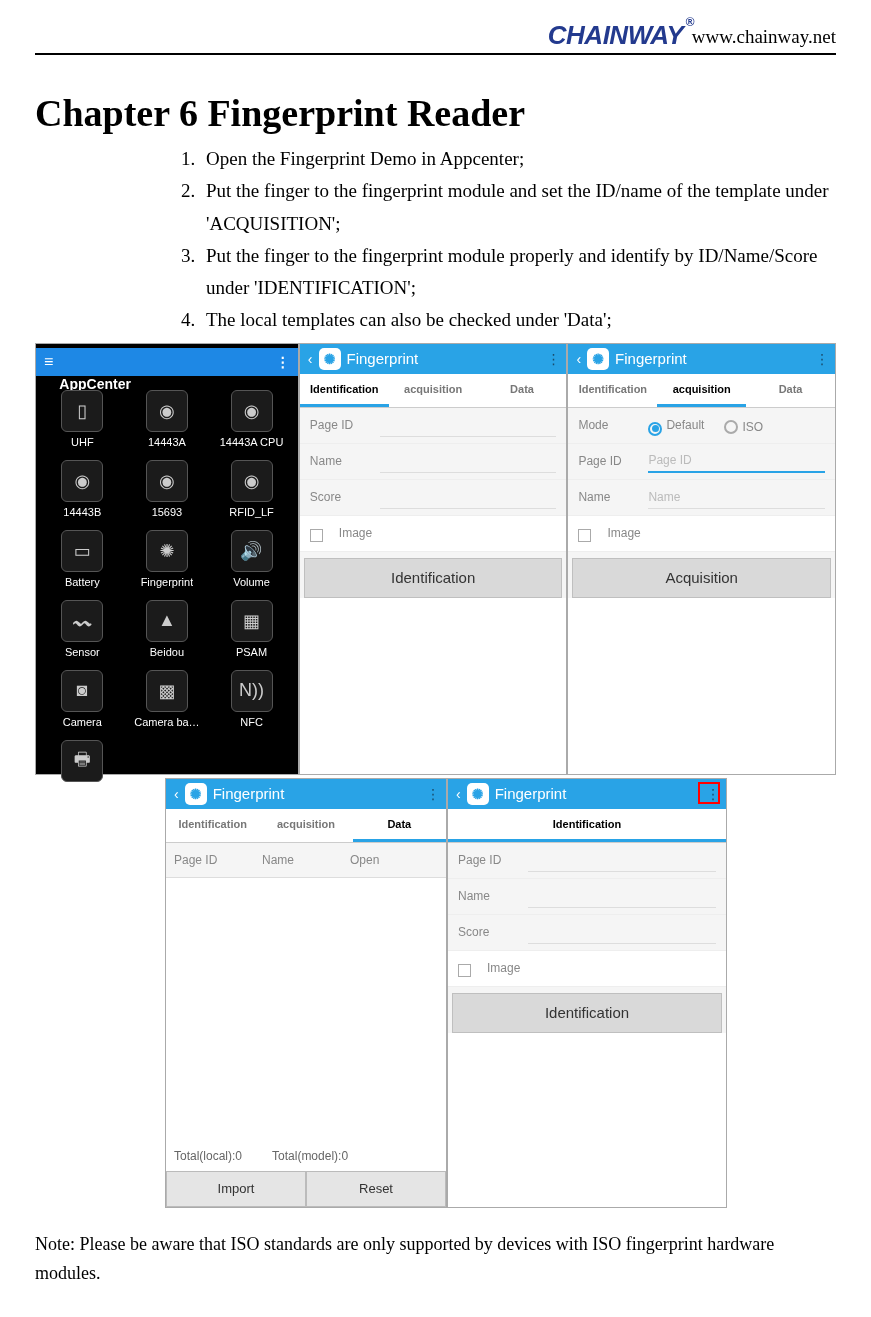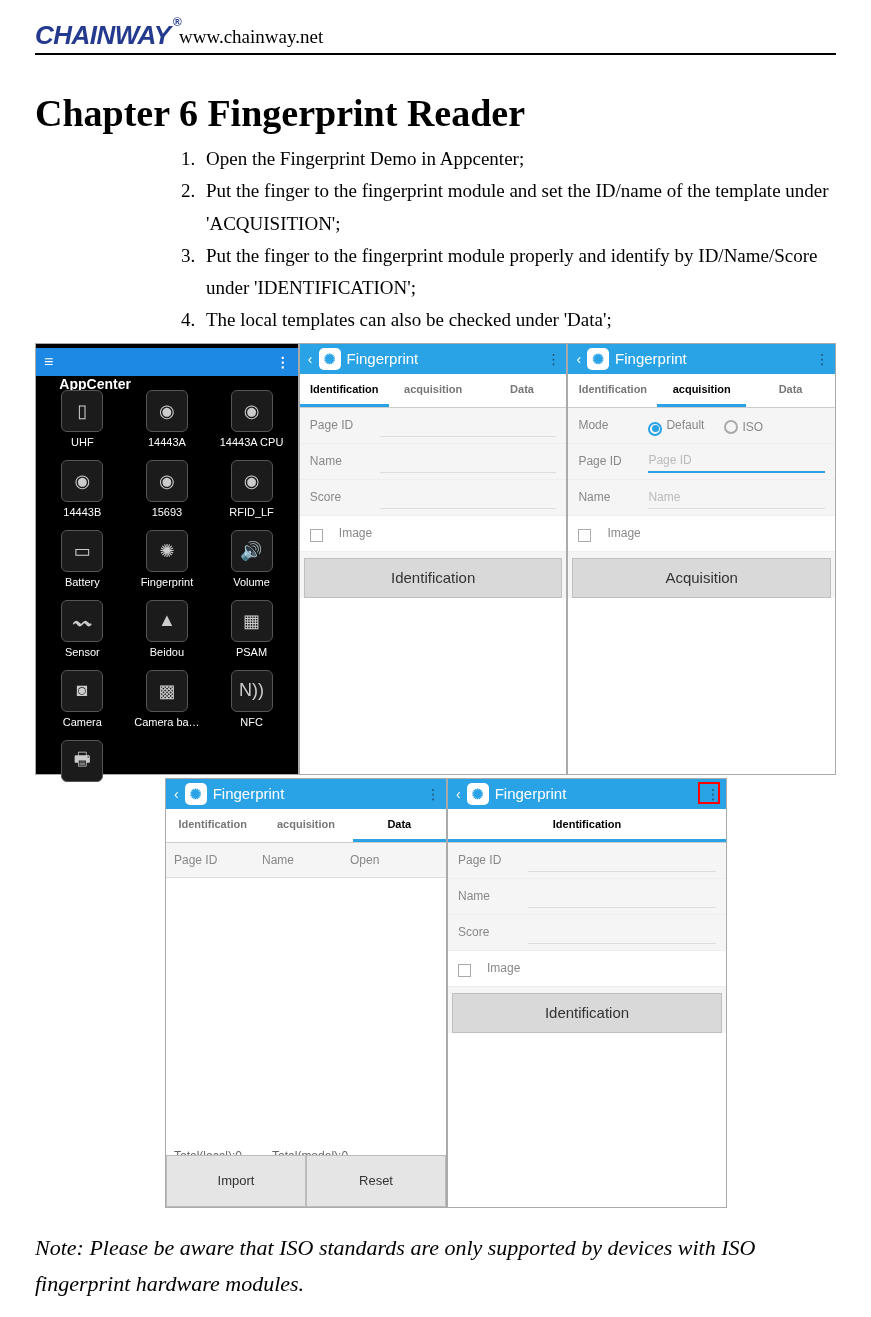--- a/index.html
+++ b/index.html
@@ -1,19 +1,19 @@
 <!DOCTYPE html>
 <html><head>
 <meta charset="utf-8">
 <style>
   * { box-sizing: border-box; margin: 0; padding: 0; }
   body { font-family: "Times New Roman", serif; background: #fff; color: #000; width: 871px; }
   .page { padding: 20px 35px 30px 35px; position: relative; }
   
-  .doc-header { display: flex; justify-content: flex-start; align-items: flex-start; border-bottom: 2.5px solid #000; padding-bottom: 2px; margin-bottom: 36px; }
+  .doc-header { display: flex; justify-content: flex-end; align-items: flex-start; border-bottom: 2.5px solid #000; padding-bottom: 2px; margin-bottom: 36px; }
   .logo { font-family: Arial, sans-serif; font-size: 26px; font-weight: 900; font-style: italic; color: #233a8e; letter-spacing: -0.5px; position: relative; }
   .logo sup { font-size: 12px; position: relative; top: -8px; left: 2px; }
   .site-url { font-size: 19px; color: #000; padding-top: 6px; }
   
   h1.chapter { font-size: 38px; font-weight: bold; margin: 20px 0 8px 0; }
   ol.steps { padding-left: 165px; font-size: 19px; line-height: 1.7; }
   ol.steps li { padding-left: 6px; margin-bottom: 0; font-family: Liberation Serif, serif; }
   
   .shots-row1 { display: flex; gap: 0; margin-top: 6px; }
   .shots-row2 { display: flex; gap: 0; margin-top: 3px; padding-left: 130px; }
@@ -49,26 +49,26 @@
   .big-btn { background: #d9d9d9; height: 40px; display: flex; align-items: center; justify-content: center; font-size: 15px; color: #333; border: 1px solid #bfbfbf; margin: 6px 4px; }
   
   .radio { width: 14px; height: 14px; border: 2px solid #29a3e6; border-radius: 50%; display: inline-flex; align-items: center; justify-content: center; margin-right: 4px; position: relative; top: 3px; }
   .radio.sel::after { content: ""; width: 7px; height: 7px; background: #29a3e6; border-radius: 50%; }
   .radio.off { border-color: #aaa; }
   
   .dt-head { display: flex; padding: 10px 8px; font-size: 12px; color: #888; background: #f5f5f5; border-bottom: 1px solid #ddd; }
   .dt-head > div { flex: 1; }
   .dt-foot { position: absolute; bottom: 38px; left: 0; right: 0; font-size: 12px; color: #666; display: flex; padding: 6px 8px; gap: 30px; }
   .dt-btns { position: absolute; bottom: 0; left: 0; right: 0; display: flex; }
-  .dt-btns > div { flex: 1; height: 52px; background: #e5e5e5; border: 1px solid #bbb; display: flex; align-items: center; justify-content: center; font-size: 13px; color: #333; }
+  .dt-btns > div { flex: 1; height: 36px; background: #e5e5e5; border: 1px solid #bbb; display: flex; align-items: center; justify-content: center; font-size: 13px; color: #333; }
   
   .popup { position: absolute; top: 60px; right: 6px; background: #fff; border: 1px solid #bbb; box-shadow: 0 2px 6px rgba(0,0,0,0.25); padding: 10px 12px; font-size: 14px; color: #444; }
   .red-box { position: absolute; top: 3px; right: 6px; width: 22px; height: 22px; border: 2px solid red; }
   
-  .note { font-size: 22px; font-style: italic; margin-top: 22px; line-height: 1.65; }
+  .note { font-size: 18px; margin-top: 22px; line-height: 1.65; }
   .chk { display:inline-block; width:13px; height:13px; border:1.5px solid #aaa; margin-right:6px; position:relative; top:2px;}
   .dark-status { height:4px; background:#000;}
 </style>
 </head>
 <body>
 <div class="page">
 
 <div class="doc-header">
   <div class="logo">
     <span>CHAINWAY</span><sup>®</sup>

